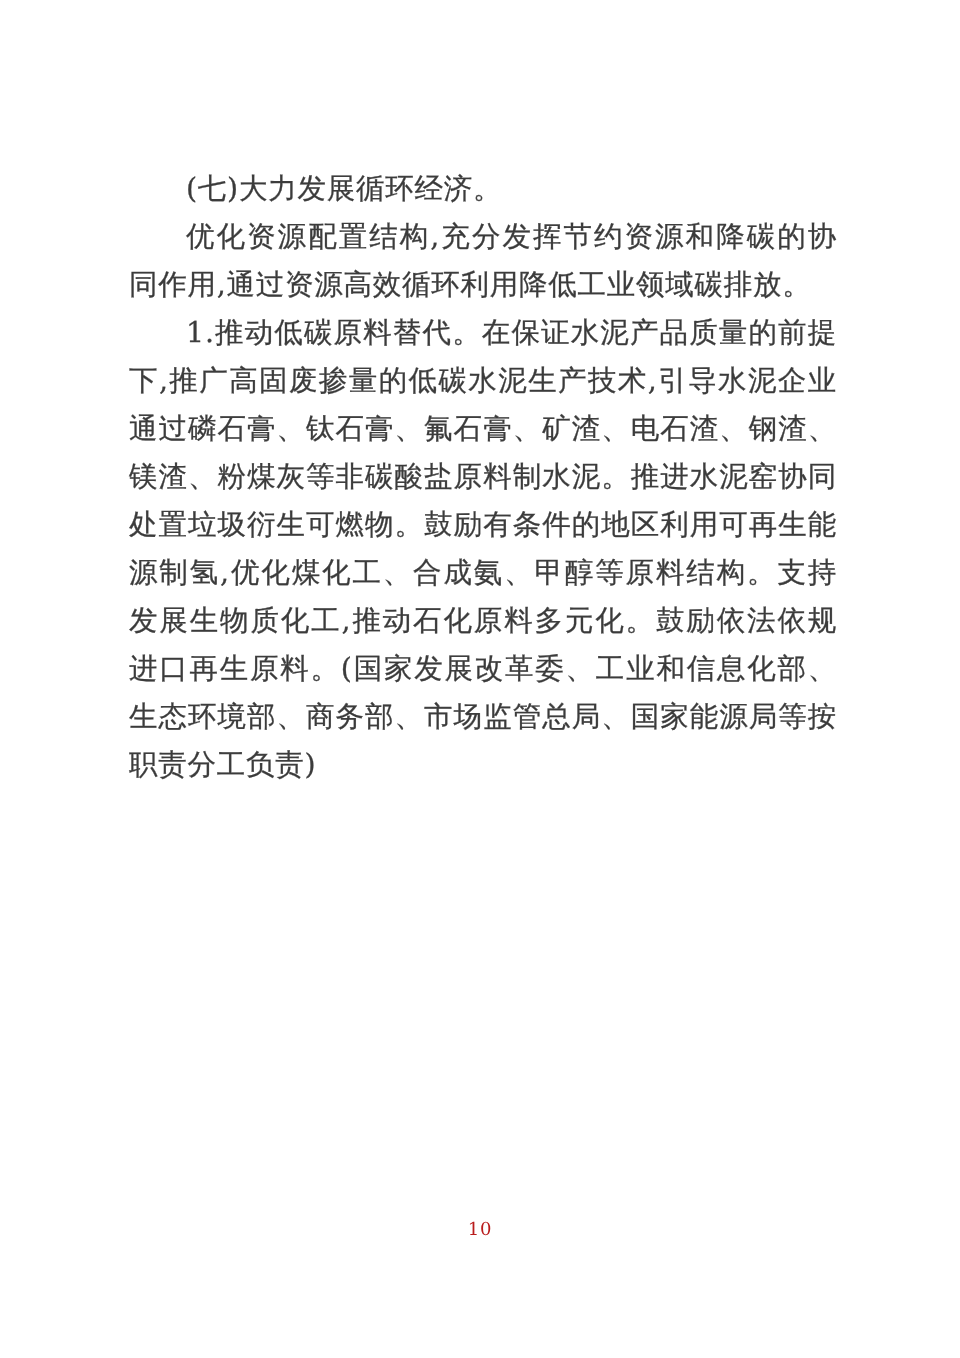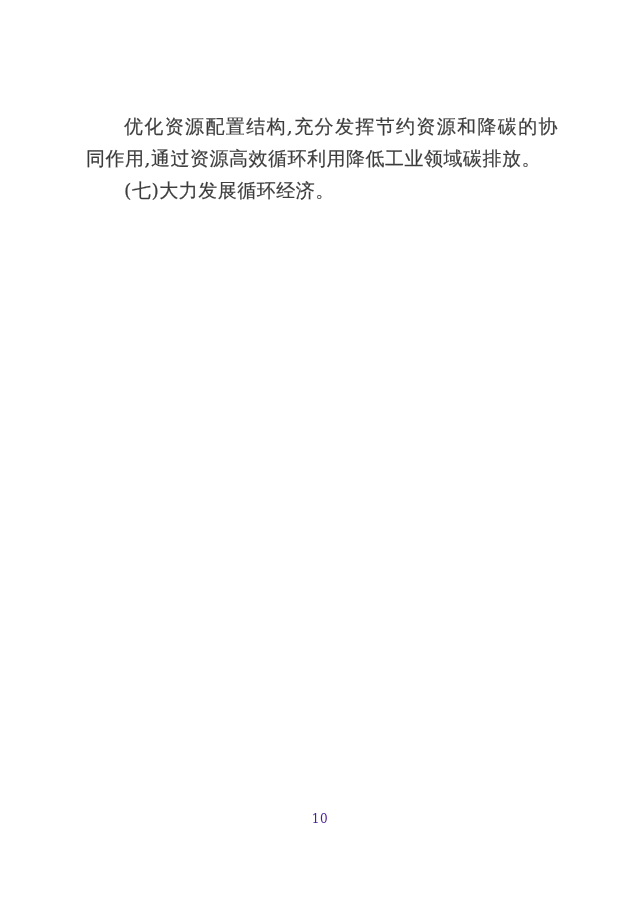--- a/index.html
+++ b/index.html
@@ -33,26 +33,27 @@
     padding: 0;
     text-indent: 2em;
   }
   .page-number {
     position: absolute;
     top: 812px;
     left: 0;
     width: 100%;
     text-align: center;
     font-size: 12px;
-    color: #4c1d95;
+    color: #b91c1c;
     letter-spacing: 0.5px;
   }
 </style>
 </head>
 <body>
 
 <div class="page">
   <div class="content">
+    <p>(七)大力发展循环经济。</p>
     <p>优化资源配置结构,充分发挥节约资源和降碳的协同作用,通过资源高效循环利用降低工业领域碳排放。</p>
-    <p>(七)大力发展循环经济。</p>
+    <p>1.推动低碳原料替代。在保证水泥产品质量的前提下,推广高固废掺量的低碳水泥生产技术,引导水泥企业通过磷石膏、钛石膏、氟石膏、矿渣、电石渣、钢渣、镁渣、粉煤灰等非碳酸盐原料制水泥。推进水泥窑协同处置垃圾衍生可燃物。鼓励有条件的地区利用可再生能源制氢,优化煤化工、合成氨、甲醇等原料结构。支持发展生物质化工,推动石化原料多元化。鼓励依法依规进口再生原料。(国家发展改革委、工业和信息化部、生态环境部、商务部、市场监管总局、国家能源局等按职责分工负责)</p>
   </div>
   <div class="page-number">10</div>
 </div>
 
 </body></html>

